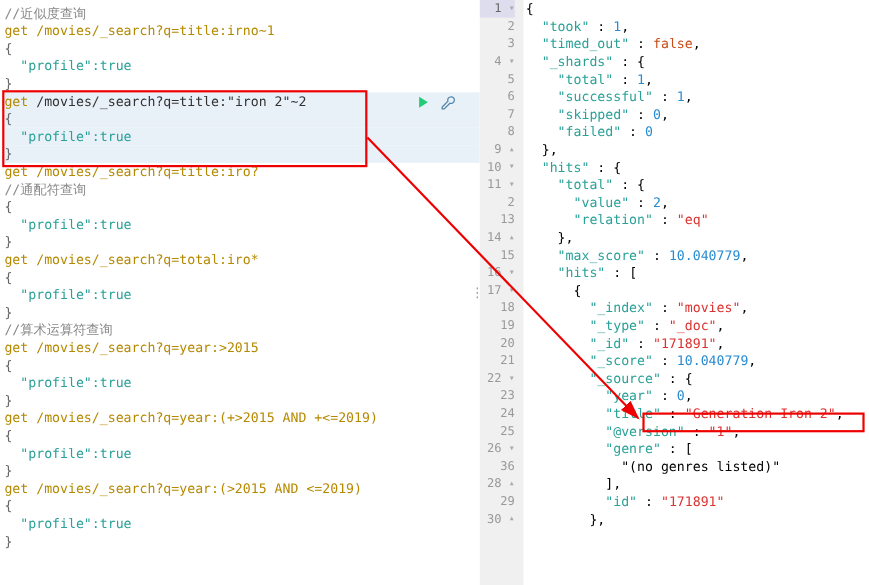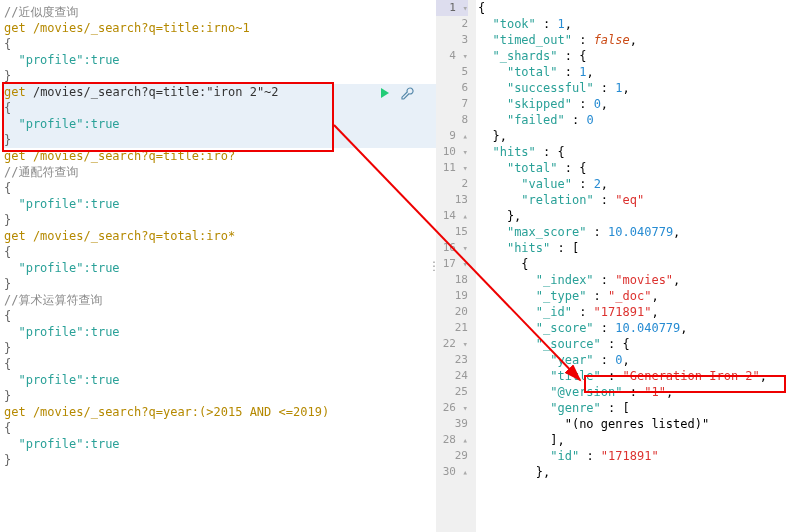--- a/index.html
+++ b/index.html
@@ -12,21 +12,21 @@
 .gutter-right .ln.hl { background: #dde; color: #666; }
 .code-right { flex: 1; background: #fff; padding-left: 2px; }
 .code-right .cl { height: 16px; line-height: 16px; white-space: pre; font-family: Consolas, Monaco, monospace; }
 .left-panel .line { height: 16px; line-height: 16px; white-space: pre; }
 .comment { color: #888; }
 .method { color: #b58900; }
 .path { color: #333; }
 .key { color: #2aa198; }
 .str { color: #dc322f; }
 .num { color: #268bd2; }
-.bool { color: #cb4b16; font-style: italic; }
+.bool { color: #cb4b16; }
 .punct { color: #666; }
 .highlight-active { background: #e8f0f8; display: inline-block; width: 100%; }
 .red-box-left { position: absolute; border: 2px solid #e00; left: 2px; top: 82px; width: 332px; height: 70px; pointer-events: none; }
 .red-box-right { position: absolute; border: 2px solid #e00; left: 584px; top: 375px; width: 202px; height: 18px; pointer-events: none; }
 .arrow-svg { position: absolute; left: 330px; top: 120px; pointer-events: none; }
 .play-icon { position: absolute; left: 378px; top: 86px; color: #2c7; cursor: pointer; }
 .wrench-icon { position: absolute; left: 400px; top: 86px; color: #58a; cursor: pointer; }
 .fold { color: #aaa; font-size: 9px; vertical-align: middle; }
 .drag-handle { position: absolute; left: 432px; top: 0; width: 4px; height: 100%; cursor: col-resize; display: flex; align-items: center; justify-content: center; color: #999; }
 </style>
@@ -51,24 +51,26 @@
     <div class="line"><span class="punct">{</span></div>
     <div class="line"><span class="key">  "profile":true</span></div>
     <div class="line"><span class="punct">}</span></div>
 
     <div class="line"><span class="method">get /movies/_search?q=total:iro*</span></div>
     <div class="line"><span class="punct">{</span></div>
     <div class="line"><span class="key">  "profile":true</span></div>
     <div class="line"><span class="punct">}</span></div>
 
     <div class="line"><span class="comment">//算术运算符查询</span></div>
+    <div class="line"><span class="method">get /movies/_search?q=year:&gt;2015</span></div>
     <div class="line"><span class="punct">{</span></div>
     <div class="line"><span class="key">  "profile":true</span></div>
     <div class="line"><span class="punct">}</span></div>
 
+    <div class="line"><span class="method">get /movies/_search?q=year:(+&gt;2015 AND +&lt;=2019)</span></div>
     <div class="line"><span class="punct">{</span></div>
     <div class="line"><span class="key">  "profile":true</span></div>
     <div class="line"><span class="punct">}</span></div>
 
     <div class="line"><span class="method">get /movies/_search?q=year:(&gt;2015 AND &lt;=2019)</span></div>
     <div class="line"><span class="punct">{</span></div>
     <div class="line"><span class="key">  "profile":true</span></div>
     <div class="line"><span class="punct">}</span></div>
 
     <span class="play-icon">
@@ -106,21 +108,21 @@
         <div class="ln">17 <span class="fold">▾</span></div>
         <div class="ln">18</div>
         <div class="ln">19</div>
         <div class="ln">20</div>
         <div class="ln">21</div>
         <div class="ln">22 <span class="fold">▾</span></div>
         <div class="ln">23</div>
         <div class="ln">24</div>
         <div class="ln">25</div>
         <div class="ln">26 <span class="fold">▾</span></div>
-        <div class="ln">39</div>
+        <div class="ln">36</div>
         <div class="ln">28 <span class="fold">▴</span></div>
         <div class="ln">29</div>
         <div class="ln">30 <span class="fold">▴</span></div>
       </div>
     <div class="code-right">
         <div class="cl">{</div>
         <div class="cl">  <span class="key">"took"</span> : <span class="num">1</span>,</div>
         <div class="cl">  <span class="key">"timed_out"</span> : <span class="bool">false</span>,</div>
         <div class="cl">  <span class="key">"_shards"</span> : {</div>
         <div class="cl">    <span class="key">"total"</span> : <span class="num">1</span>,</div>

